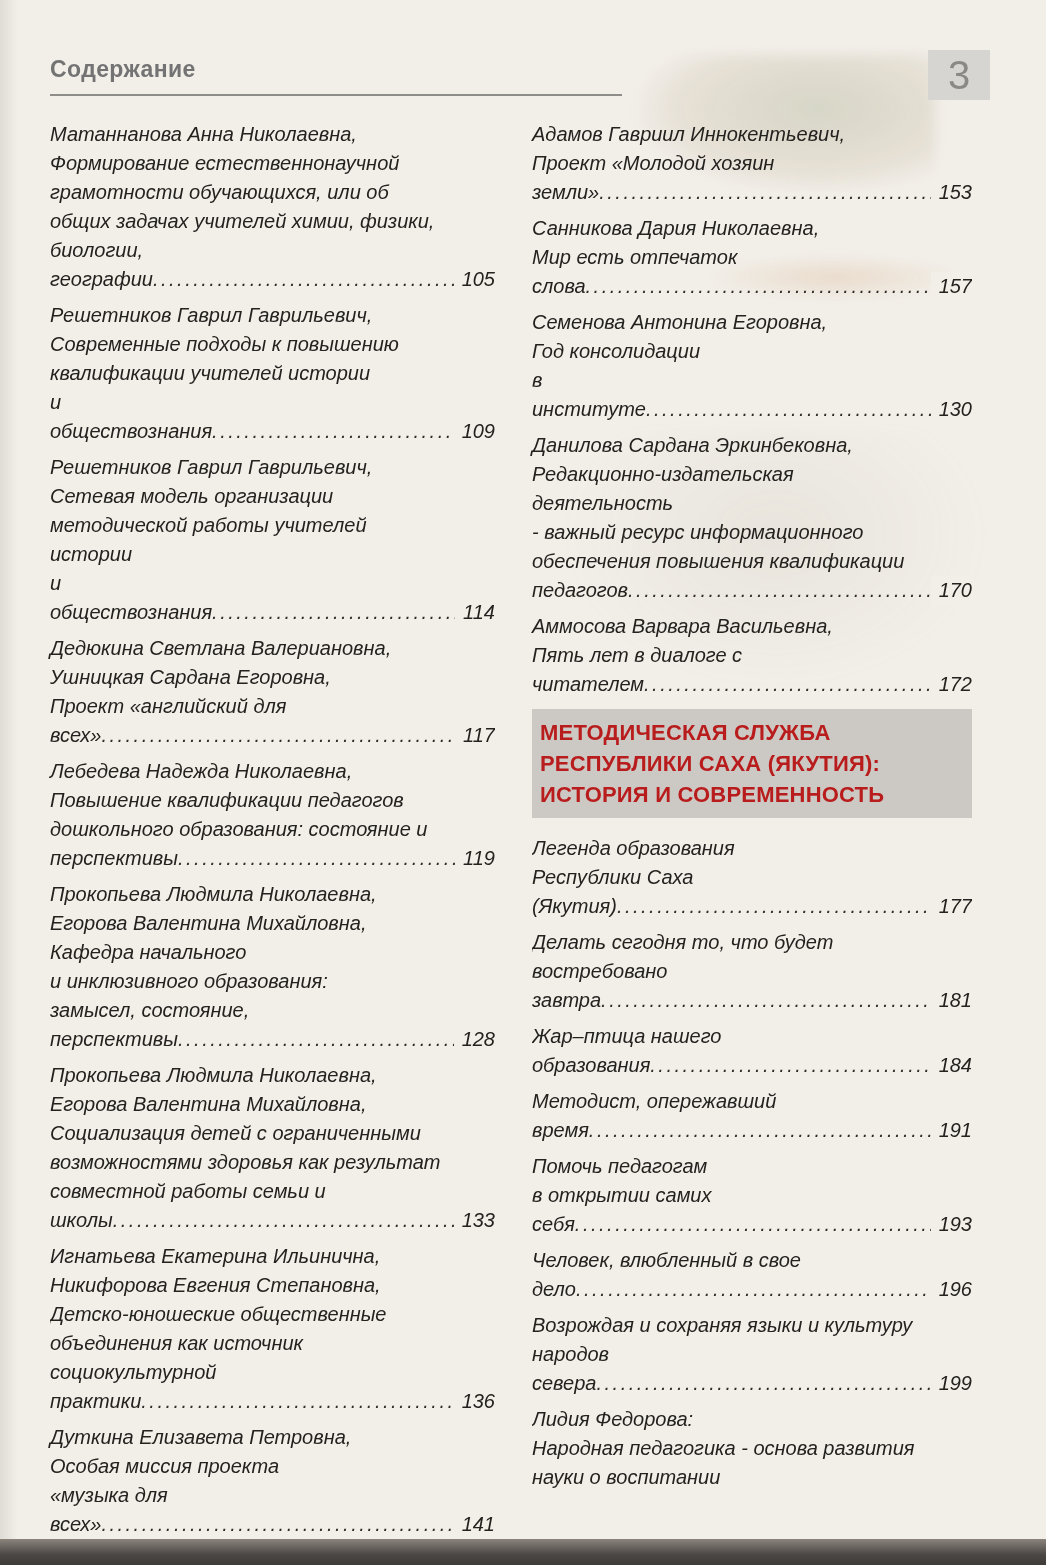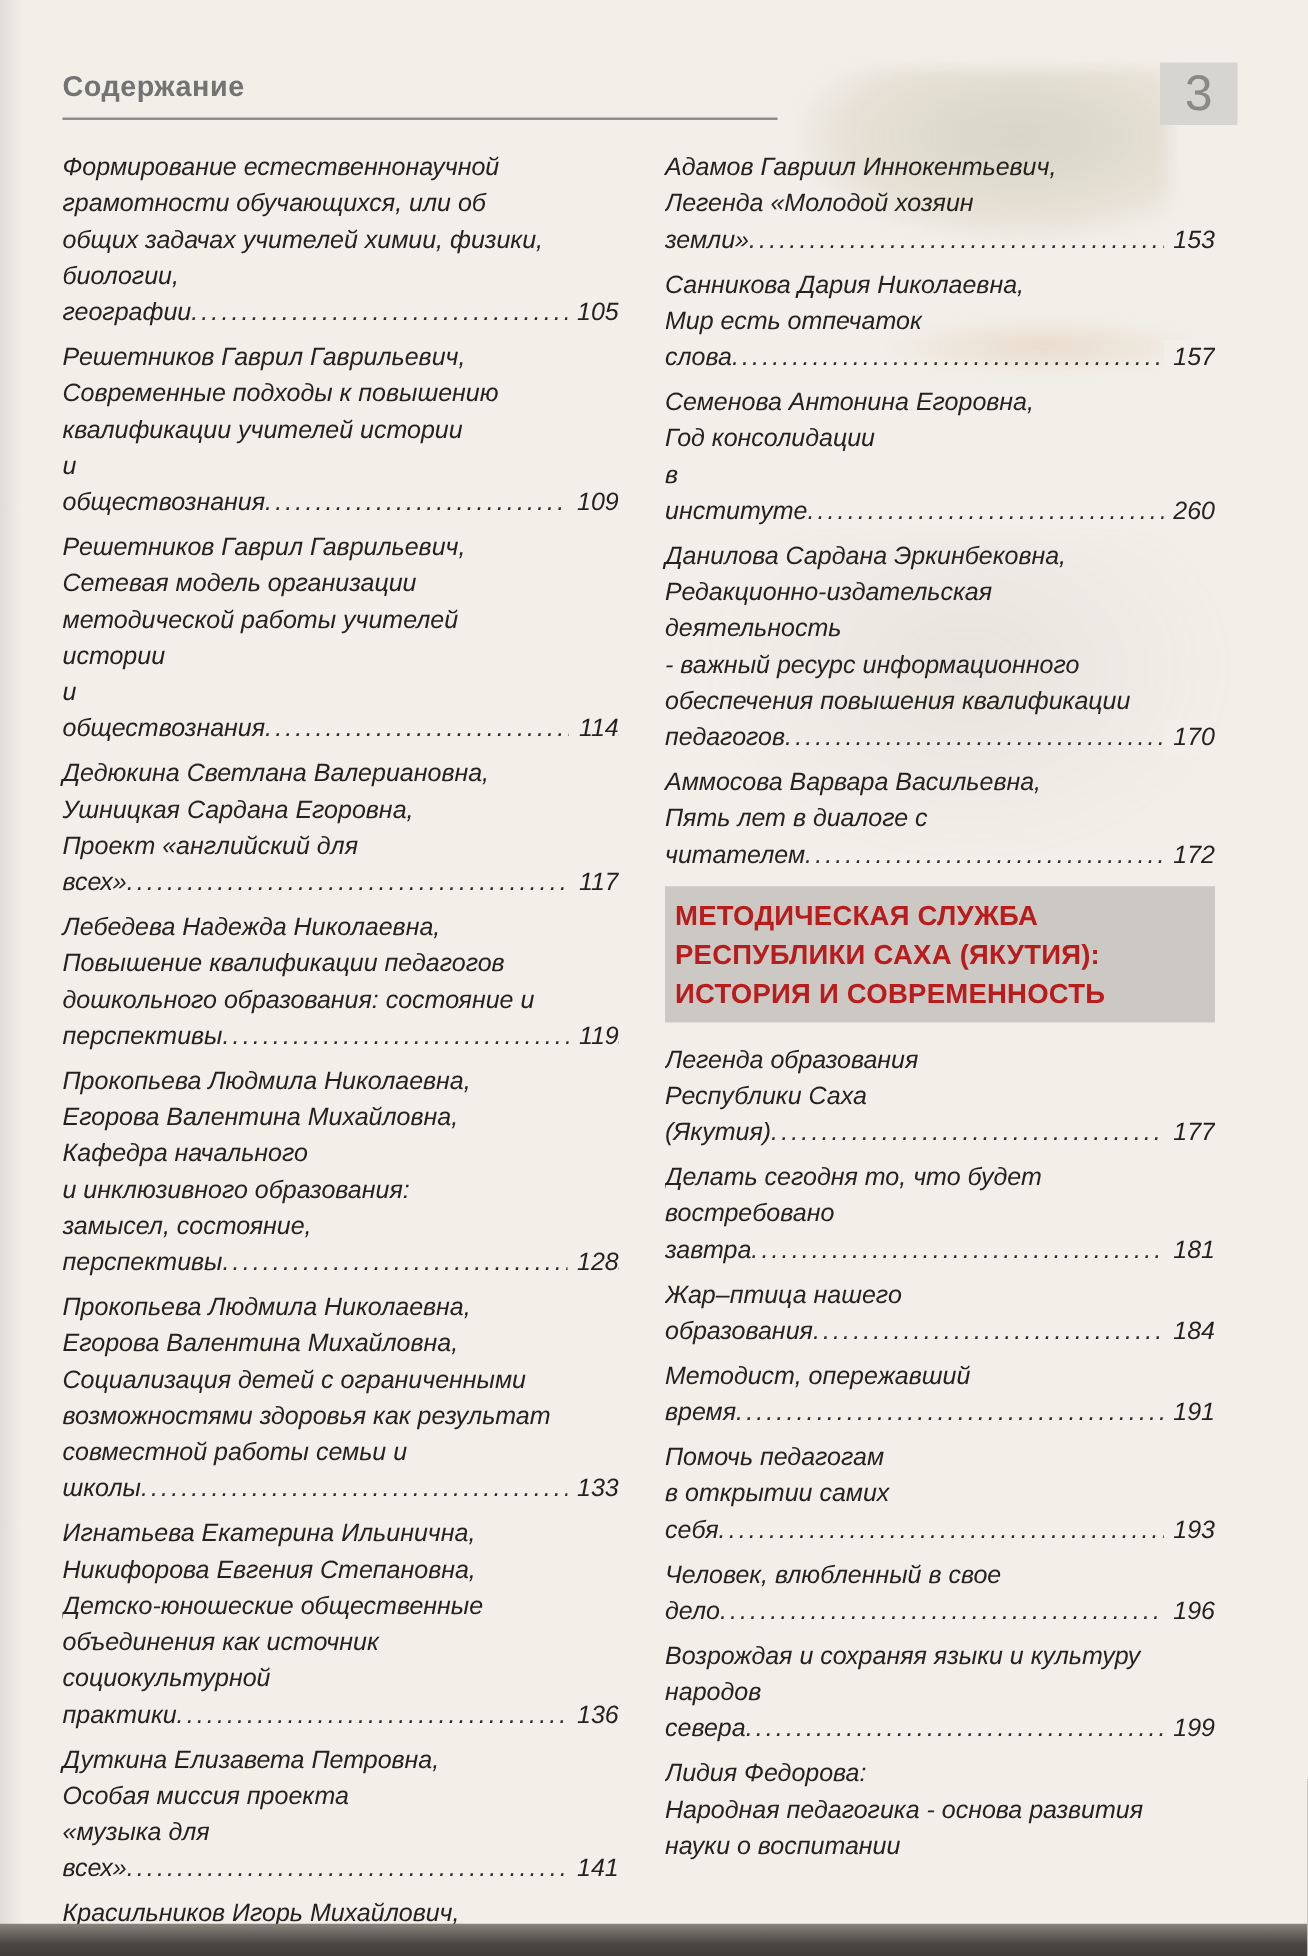--- a/index.html
+++ b/index.html
@@ -134,20 +134,21 @@
   <div class="artifact artifact-3"></div>
 
   <div class="doc-header-title">Содержание</div>
   <div class="header-rule"></div>
   <div class="page-number-box">
     <span class="page-number">3</span>
   </div>
 
   <section class="col col-left">
       <article class="entry">
+        <div class="authors">Матаннанова Анна Николаевна,</div>
         <div class="title-line"><span class="title-text">Формирование естественнонаучной
 грамотности обучающихся, или об
 общих задачах учителей химии, физики,
 биологии, географии</span><span class="leader"></span><span class="page-num">105</span></div>
       </article>
       <article class="entry">
         <div class="authors">Решетников Гаврил Гаврильевич,</div>
         <div class="title-line"><span class="title-text">Современные подходы к повышению
 квалификации учителей истории
 и обществознания</span><span class="leader"></span><span class="page-num">109</span></div>
@@ -198,30 +199,30 @@
       <article class="entry">
         <div class="authors">Красильников Игорь Михайлович,</div>
         <div class="title-line"><span class="title-text">Синтезатор собирает друзей</span></div>
       </article>
     </section>
 
   <section class="col col-right">
     <div>
         <article class="entry">
           <div class="authors">Адамов Гавриил Иннокентьевич,</div>
-          <div class="title-line"><span class="title-text">Легенда «Молодой хозяин земли»</span><span class="leader"></span><span class="page-num">153</span></div>
+          <div class="title-line"><span class="title-text">Проект «Молодой хозяин земли»</span><span class="leader"></span><span class="page-num">153</span></div>
         </article>
         <article class="entry">
           <div class="authors">Санникова Дария Николаевна,</div>
           <div class="title-line"><span class="title-text">Мир есть отпечаток слова</span><span class="leader"></span><span class="page-num">157</span></div>
         </article>
         <article class="entry">
           <div class="authors">Семенова Антонина Егоровна,</div>
           <div class="title-line"><span class="title-text">Год консолидации
-в институте</span><span class="leader"></span><span class="page-num">260</span></div>
+в институте</span><span class="leader"></span><span class="page-num">130</span></div>
         </article>
         <article class="entry">
           <div class="authors">Данилова Сардана Эркинбековна,</div>
           <div class="title-line"><span class="title-text">Редакционно-издательская деятельность
 - важный ресурс информационного
 обеспечения повышения квалификации
 педагогов</span><span class="leader"></span><span class="page-num">170</span></div>
         </article>
         <article class="entry">
           <div class="authors">Аммосова Варвара Васильевна,</div>

